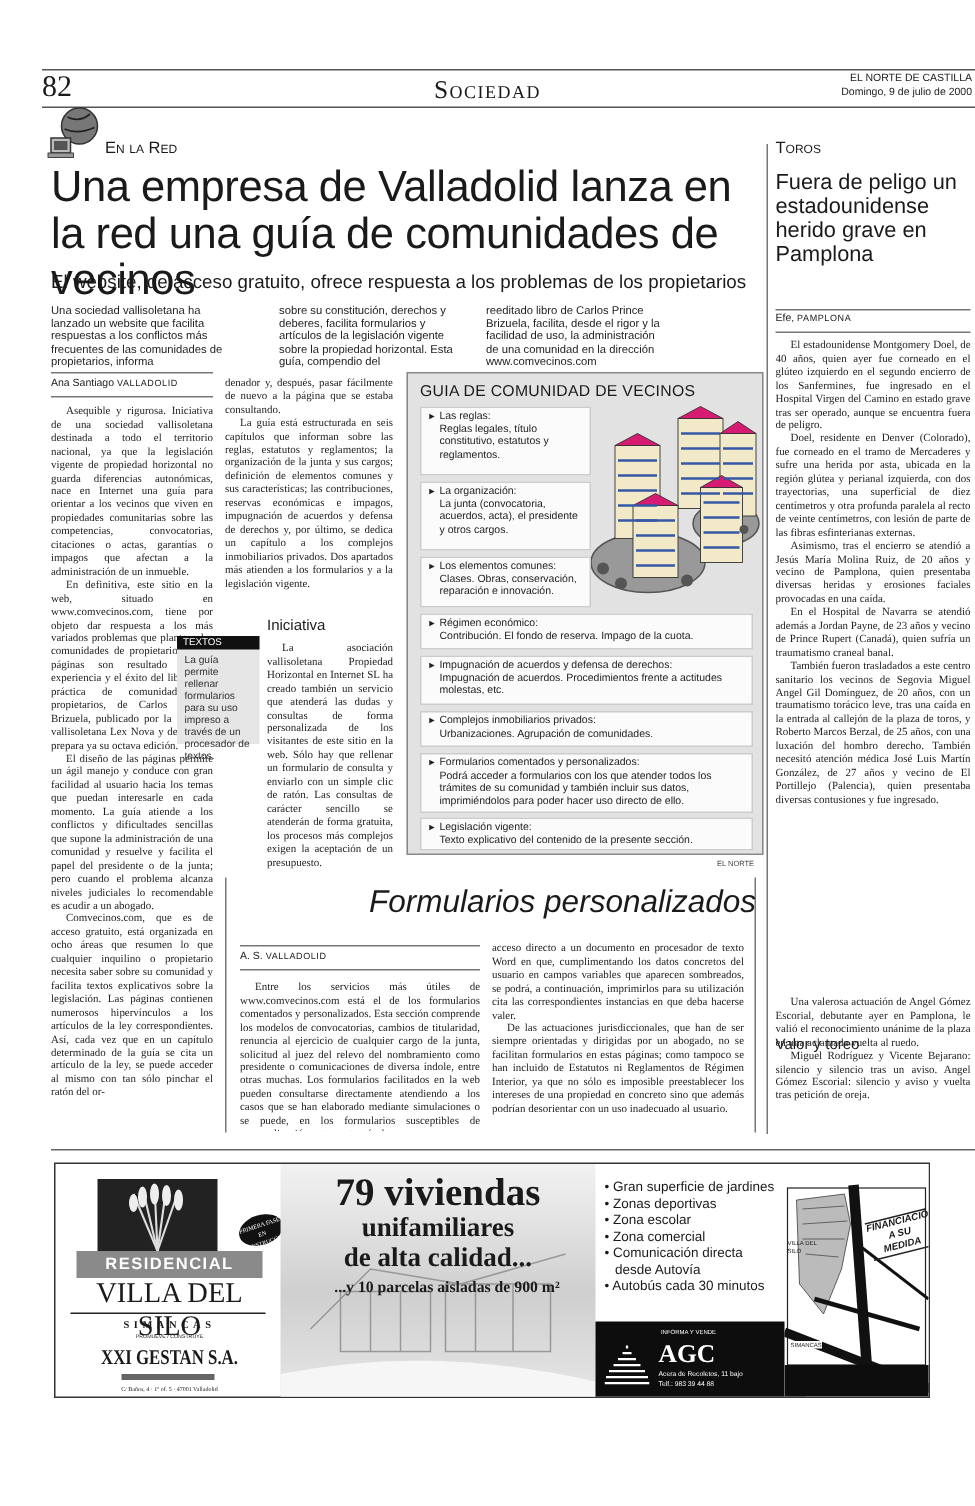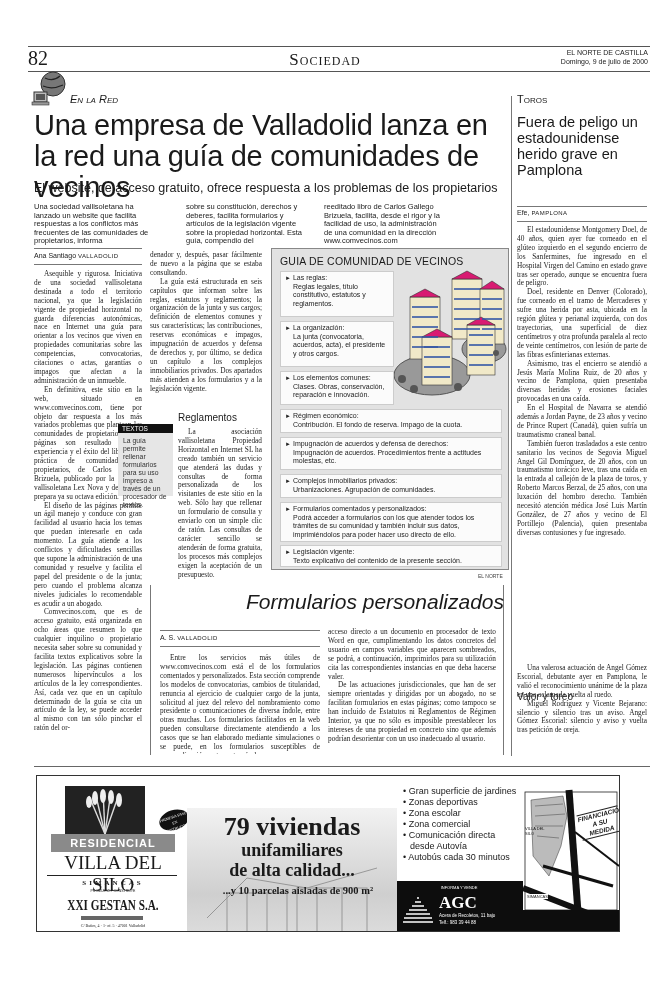--- a/index.html
+++ b/index.html
@@ -10,21 +10,21 @@
   .serif { font-family: "Liberation Serif", serif; }
 
   
   .top-rule { left: 28px; top: 46px; width: 622px; height: 1px; background: #555; }
   .page-num { left: 28px; top: 47px; font-size: 20px; font-family: "Liberation Serif", serif; }
   .section-title { left: 0; width: 650px; top: 50px; text-align: center; font-size: 17px; letter-spacing: 1px; font-variant: small-caps; }
   .paper-name { right: 2px; top: 48px; font-size: 7px; text-align: right; line-height: 9px; font-family: "Liberation Sans", sans-serif; }
   .header-rule { left: 28px; top: 71px; width: 622px; height: 1px; background: #555; }
 
   .globe-icon { left: 30px; top: 70px; width: 38px; height: 38px; }
-  .kicker { left: 70px; top: 93px; font-size: 11px; font-variant: small-caps; font-family: "Liberation Sans", sans-serif; font-style: italic; }
+  .kicker { left: 70px; top: 93px; font-size: 11px; font-variant: small-caps; font-family: "Liberation Sans", sans-serif; }
 
   .headline { left: 34px; top: 110px; width: 470px; font-size: 29px; line-height: 31px; font-family: "Liberation Sans", sans-serif; letter-spacing: -0.3px; }
   .subhead { left: 34px; top: 181px; width: 470px; font-size: 12.5px; font-family: "Liberation Sans", sans-serif; }
   .lead { top: 203px; width: 122px; font-size: 7.5px; line-height: 8.5px; font-family: "Liberation Sans", sans-serif; color: #222; }
 
   .vrule { width: 1px; background: #777; }
   .hrule { height: 1px; background: #777; }
 
   .body-col { font-size: 7.3px; line-height: 8.9px; text-align: justify; color: #222; }
   .body-col p { text-indent: 10px; }
@@ -72,21 +72,21 @@
     <rect x="2" y="32" width="17" height="3" fill="#999" stroke="#333" stroke-width="0.6"></rect>
   </svg>
 </div>
 <div class="abs kicker">En la Red</div>
 
 <div class="abs headline">Una empresa de Valladolid lanza en la red una guía de comunidades de vecinos</div>
 <div class="abs subhead">El website, de acceso gratuito, ofrece respuesta a los problemas de los propietarios</div>
 
 <div class="abs lead" style="left:34px;">Una sociedad vallisoletana ha lanzado un website que facilita respuestas a los conflictos más frecuentes de las comunidades de propietarios, informa</div>
 <div class="abs lead" style="left:186px;">sobre su constitución, derechos y deberes, facilita formularios y artículos de la legislación vigente sobre la propiedad horizontal. Esta guía, compendio del</div>
-<div class="abs lead" style="left:324px;">reeditado libro de Carlos Gallego Brizuela, facilita, desde el rigor y la facilidad de uso, la administración de una comunidad en la dirección www.comvecinos.com</div>
+<div class="abs lead" style="left:324px;">reeditado libro de Carlos Prince Brizuela, facilita, desde el rigor y la facilidad de uso, la administración de una comunidad en la dirección www.comvecinos.com</div>
 
 <div class="abs vrule" style="left:511px; top:96px; height:660px;"></div>
 
 <div class="abs hrule" style="left:34px; top:248px; width:108px;"></div>
 <div class="abs byline" style="left:34px; top:252px;">
   <span>Ana Santiago</span>
   <span class="loc">VALLADOLID</span>
 </div>
 <div class="abs hrule" style="left:34px; top:264px; width:108px;"></div>
 
@@ -95,21 +95,21 @@
   <p style="margin-right:0;">En definitiva, este sitio en la web, situado en www.comvecinos.com, tiene por objeto dar respuesta a los más variados problemas que plantean las comunidades de propietarios. Estas páginas son resultado de la experiencia y el éxito del libro Guía práctica de comunidades de propietarios, de Carlos Gallego Brizuela, publicado por la editorial vallisoletana Lex Nova y del que se prepara ya su octava edición.</p>
   <p>El diseño de las páginas permite un ágil manejo y conduce con gran facilidad al usuario hacia los temas que puedan interesarle en cada momento. La guía atiende a los conflictos y dificultades sencillas que supone la administración de una comunidad y resuelve y facilita el papel del presidente o de la junta; pero cuando el problema alcanza niveles judiciales lo recomendable es acudir a un abogado.</p>
   <p>Comvecinos.com, que es de acceso gratuito, está organizada en ocho áreas que resumen lo que cualquier inquilino o propietario necesita saber sobre su comunidad y facilita textos explicativos sobre la legislación. Las páginas contienen numerosos hipervínculos a los artículos de la ley correspondientes. Así, cada vez que en un capítulo determinado de la guía se cita un artículo de la ley, se puede acceder al mismo con tan sólo pinchar el ratón del or-</p>
 </div>
 
 <div class="abs body-col" style="left:150px; top:251px; width:112px;">
   <p style="text-indent:0;">denador y, después, pasar fácilmente de nuevo a la página que se estaba consultando.</p>
   <p>La guía está estructurada en seis capítulos que informan sobre las reglas, estatutos y reglamentos; la organización de la junta y sus cargos; definición de elementos comunes y sus características; las contribuciones, reservas económicas e impagos, impugnación de acuerdos y defensa de derechos y, por último, se dedica un capítulo a los complejos inmobiliarios privados. Dos apartados más atienden a los formularios y a la legislación vigente.</p>
 </div>
 
-<div class="abs subhead-small" style="left:178px; top:412px;">Reglamentos</div>
+<div class="abs subhead-small" style="left:178px; top:412px;">Iniciativa</div>
 <div class="abs body-col" style="left:150px; top:428px; width:112px;">
   <p style="padding-left:28px;">La asociación vallisoletana Propiedad Horizontal en Internet SL ha creado también un servicio que atenderá las dudas y consultas de forma personalizada de los visitantes de este sitio en la web. Sólo hay que rellenar un formulario de consulta y enviarlo con un simple clic de ratón. Las consultas de carácter sencillo se atenderán de forma gratuita, los procesos más complejos exigen la aceptación de un presupuesto.</p>
 </div>
 
 <div class="abs textos-box">
   <div class="textos-label">TEXTOS</div>
   <div class="textos-body">La guía permite rellenar formularios para su uso impreso a través de un procesador de textos.</div>
 </div>
 
 <div class="abs guide">
@@ -267,21 +267,21 @@
     <div class="abs sans" style="left:14px; top:58px; width:124px; height:18px; background:#8a8a8a; color:#fff; font-weight:bold; font-size:11px; letter-spacing:1px; text-align:center; line-height:18px;">RESIDENCIAL</div>
     <div class="abs serif" style="left:6px; top:76px; width:140px; text-align:center; font-size:19px; font-variant:small-caps;">VILLA DEL SILO</div>
     <div class="abs hrule" style="left:10px; top:99px; width:130px; background:#222;"></div>
     <div class="abs serif" style="left:6px; top:103px; width:140px; text-align:center; font-size:7px; letter-spacing:3px; font-weight:bold;">SIMANCAS</div>
     <div class="abs sans" style="left:6px; top:113px; width:140px; text-align:center; font-size:3.5px;">PROMUEVE / CONSTRUYE</div>
     <div class="abs serif" style="left:6px; top:122px; width:140px; text-align:center; font-size:14px; font-weight:bold; transform:scaleX(0.8);">XXI GESTAN S.A.</div>
     <div class="abs" style="left:44px; top:140px; width:62px; height:4px; background:#666;"></div>
     <div class="abs serif" style="left:6px; top:147px; width:140px; text-align:center; font-size:4px;">C/ Baños, 4 · 1º of. 5 · 47001 Valladolid</div>
   </div>
 
-  <div class="abs" style="left:150px; top:0; width:210px; height:157px; background:linear-gradient(180deg,#f2f2f2 0%,#cfcfcf 55%,#e6e6e6 100%);margin-top:32px;">
+  <div class="abs" style="left:150px; top:0; width:210px; height:157px; background:linear-gradient(180deg,#f2f2f2 0%,#cfcfcf 55%,#e6e6e6 100%);">
     <svg width="210" height="157" viewBox="0 0 210 157" style="position:absolute;left:0;top:0;">
       <g stroke="#888" stroke-width="1" fill="none" opacity="0.8">
         <polyline points="20,110 60,70 120,80 190,60"></polyline>
         <rect x="40" y="85" width="60" height="40"></rect>
           <rect x="110" y="80" width="70" height="45"></rect>
         <line x1="60" y1="85" x2="60" y2="125"></line>
           <line x1="80" y1="85" x2="80" y2="125"></line>
           <line x1="130" y1="80" x2="130" y2="125"></line>
           <line x1="155" y1="80" x2="155" y2="125"></line>
       </g>

